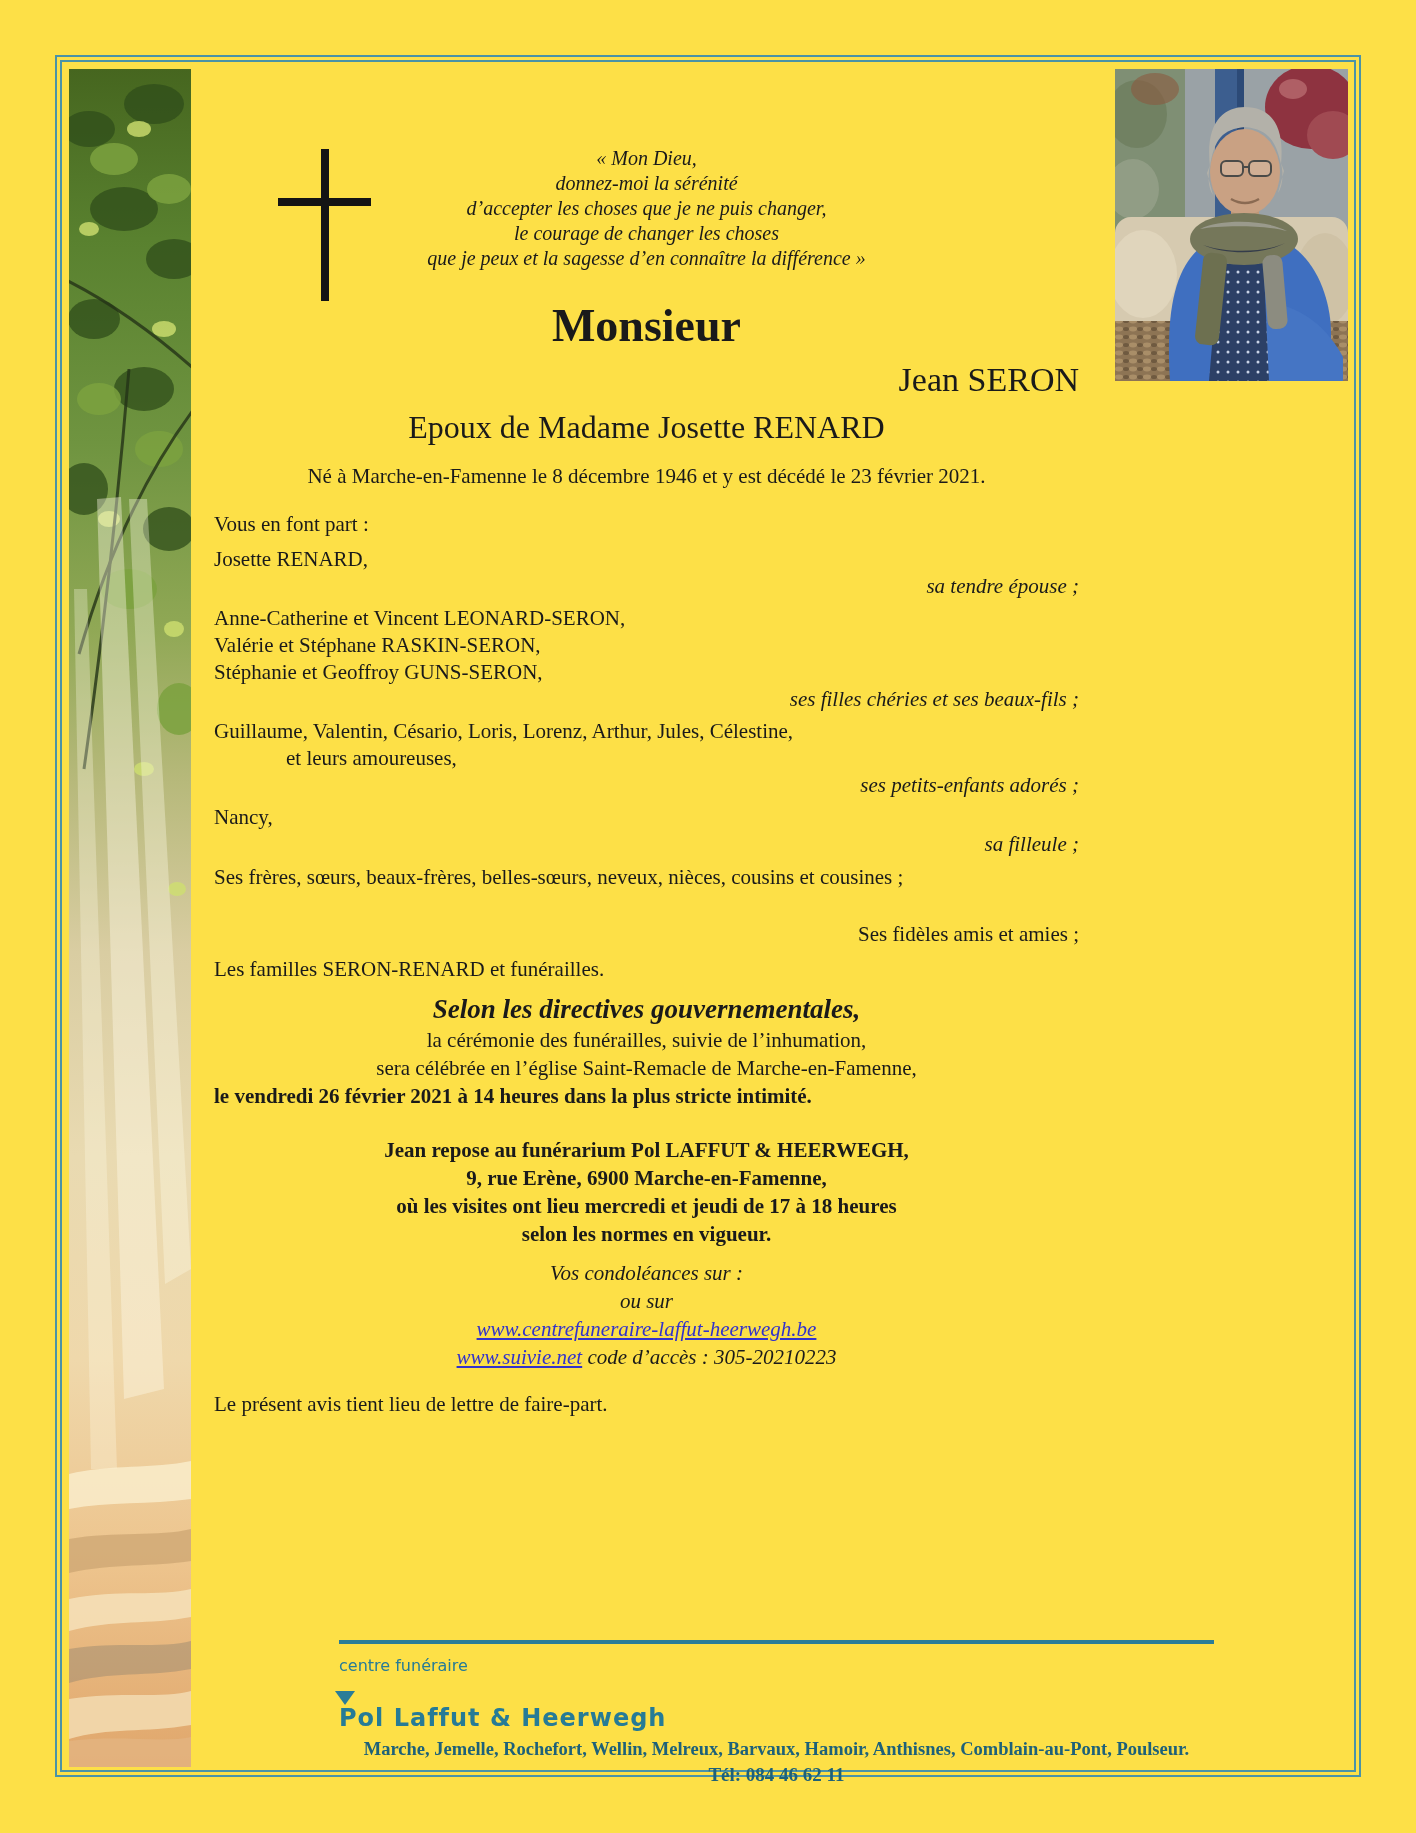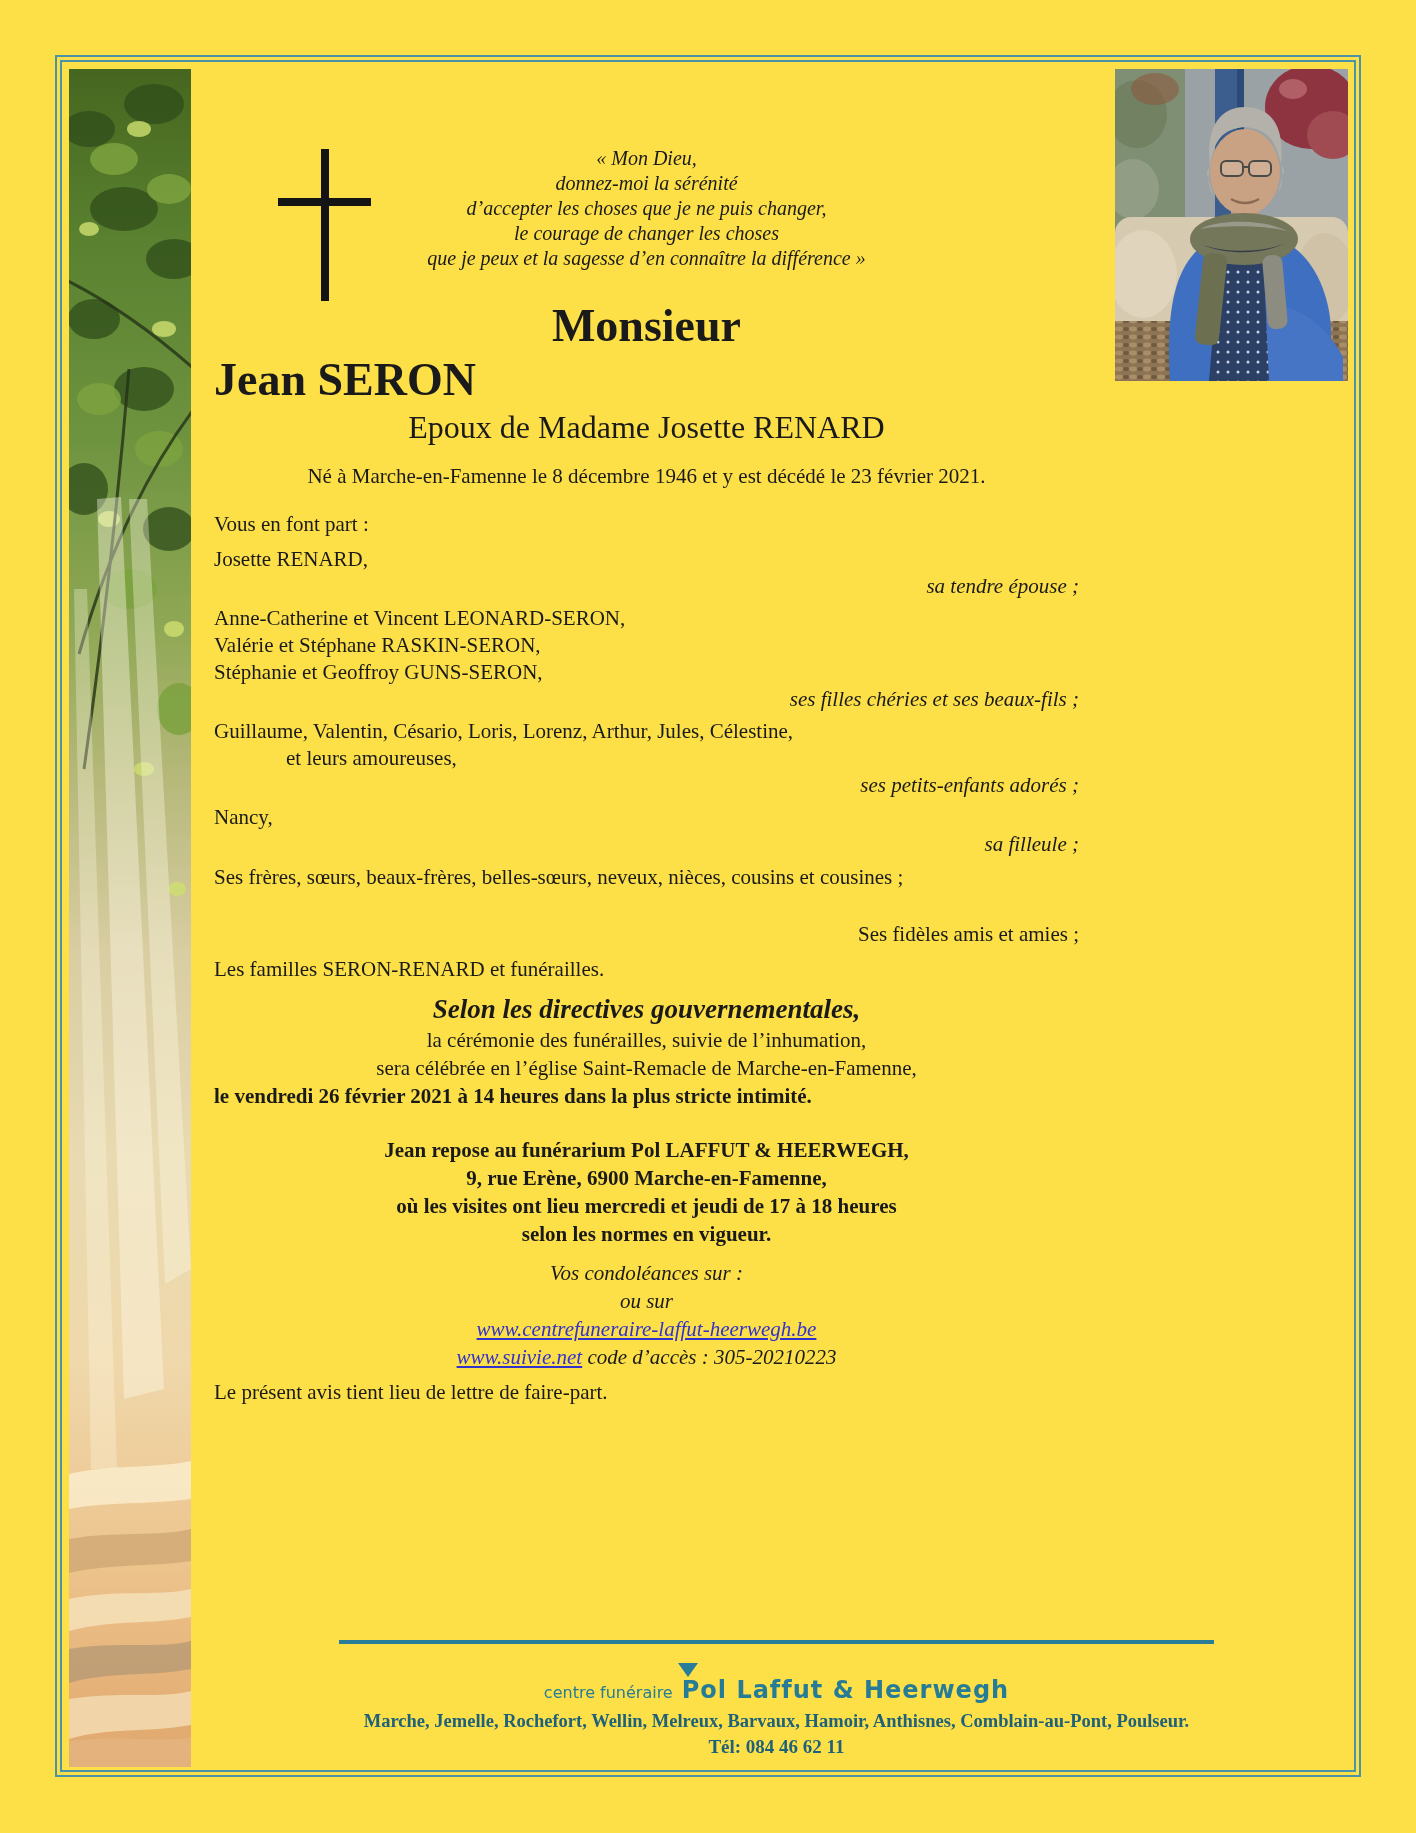--- a/index.html
+++ b/index.html
@@ -9,43 +9,43 @@
          border:7px double #4b93a6;box-sizing:border-box;}
   .strip{position:absolute;left:7px;top:7px;width:122px;height:1698px;overflow:hidden;}
   .portrait{position:absolute;top:7px;right:6px;width:233px;height:312px;overflow:hidden;}
   .cross{position:absolute;left:216px;top:87px;width:93px;height:152px;}
   .cross .v{position:absolute;left:43px;top:0;width:8px;height:152px;background:#141414;}
   .cross .h{position:absolute;left:0;top:49px;width:93px;height:8px;background:#141414;}
 
   .content{position:absolute;left:152px;top:0;width:865px;}
   .quote{margin-top:84px;text-align:center;font-style:italic;font-size:20px;line-height:25px;}
   .title1{margin-top:28px;text-align:center;font-weight:bold;font-size:46px;line-height:54px;}
-  .title2{text-align:left;font-weight:bold;font-size:46px;line-height:54px;}
+  .title2{text-align:right;font-weight:normal;font-size:34px;line-height:54px;}
   .subtitle{text-align:center;font-size:32px;line-height:40px;}
   .lifeline{margin-top:16px;text-align:center;font-size:21px;line-height:26px;}
   .intro{margin-top:22px;font-size:21px;line-height:27px;}
   .name-line{font-size:21px;line-height:27px;}
   .group{margin-top:5px;}
   .group-first{margin-top:8px;}
   .relation{font-size:21px;line-height:27px;font-style:italic;text-align:right;}
   .indent{padding-left:72px;}
   .closing1{margin-top:6px;font-size:21px;line-height:27px;}
   .closing2{margin-top:30px;font-size:21px;line-height:27px;text-align:right;}
   .closing3{margin-top:8px;font-size:21px;line-height:27px;}
   .cer-head{margin-top:10px;text-align:center;font-weight:bold;font-style:italic;font-size:27px;line-height:33px;}
   .cer-line{text-align:center;font-size:21px;line-height:28px;}
   .cer-bold{font-weight:bold;font-size:21px;line-height:28px;}
   .fun-block{margin-top:26px;text-align:center;font-weight:bold;font-size:21px;line-height:28px;}
   .cond{margin-top:11px;text-align:center;font-style:italic;font-size:21px;line-height:28px;}
   .link{color:#3232cc;text-decoration:underline;cursor:pointer;}
-  .notice{margin-top:8px;font-size:21px;line-height:27px;}
+  .notice{margin-top:20px;font-size:21px;line-height:27px;}
 
   .footer-line{position:absolute;left:277px;top:1578px;width:875px;height:4px;background:#2a7d98;}
   .footer{position:absolute;left:277px;top:1594px;width:875px;text-align:center;}
-  .brand-row{display:flex;justify-content:center;align-items:baseline;gap:9px;}
+  .brand-row{display:flex;justify-content:center;align-items:baseline;gap:9px;flex-direction:column;}
   .brand-prefix{font-family:"DejaVu Sans",sans-serif;color:#267b96;font-size:16px;}
   .brand-name{font-family:"DejaVu Sans",sans-serif;color:#267b96;font-size:24px;font-weight:bold;
               position:relative;letter-spacing:1px;margin-top:20px;}
   .brand-tri{position:absolute;left:-4px;top:-13px;width:0;height:0;
              border-left:10px solid transparent;border-right:10px solid transparent;
              border-top:14px solid #2a7d98;}
   .cities{margin-top:5px;font-weight:bold;font-size:18.5px;line-height:24px;color:#1e6179;}
   .phone{margin-top:2px;font-weight:bold;font-size:19px;line-height:24px;color:#1e6179;}
 </style>
 </head>

